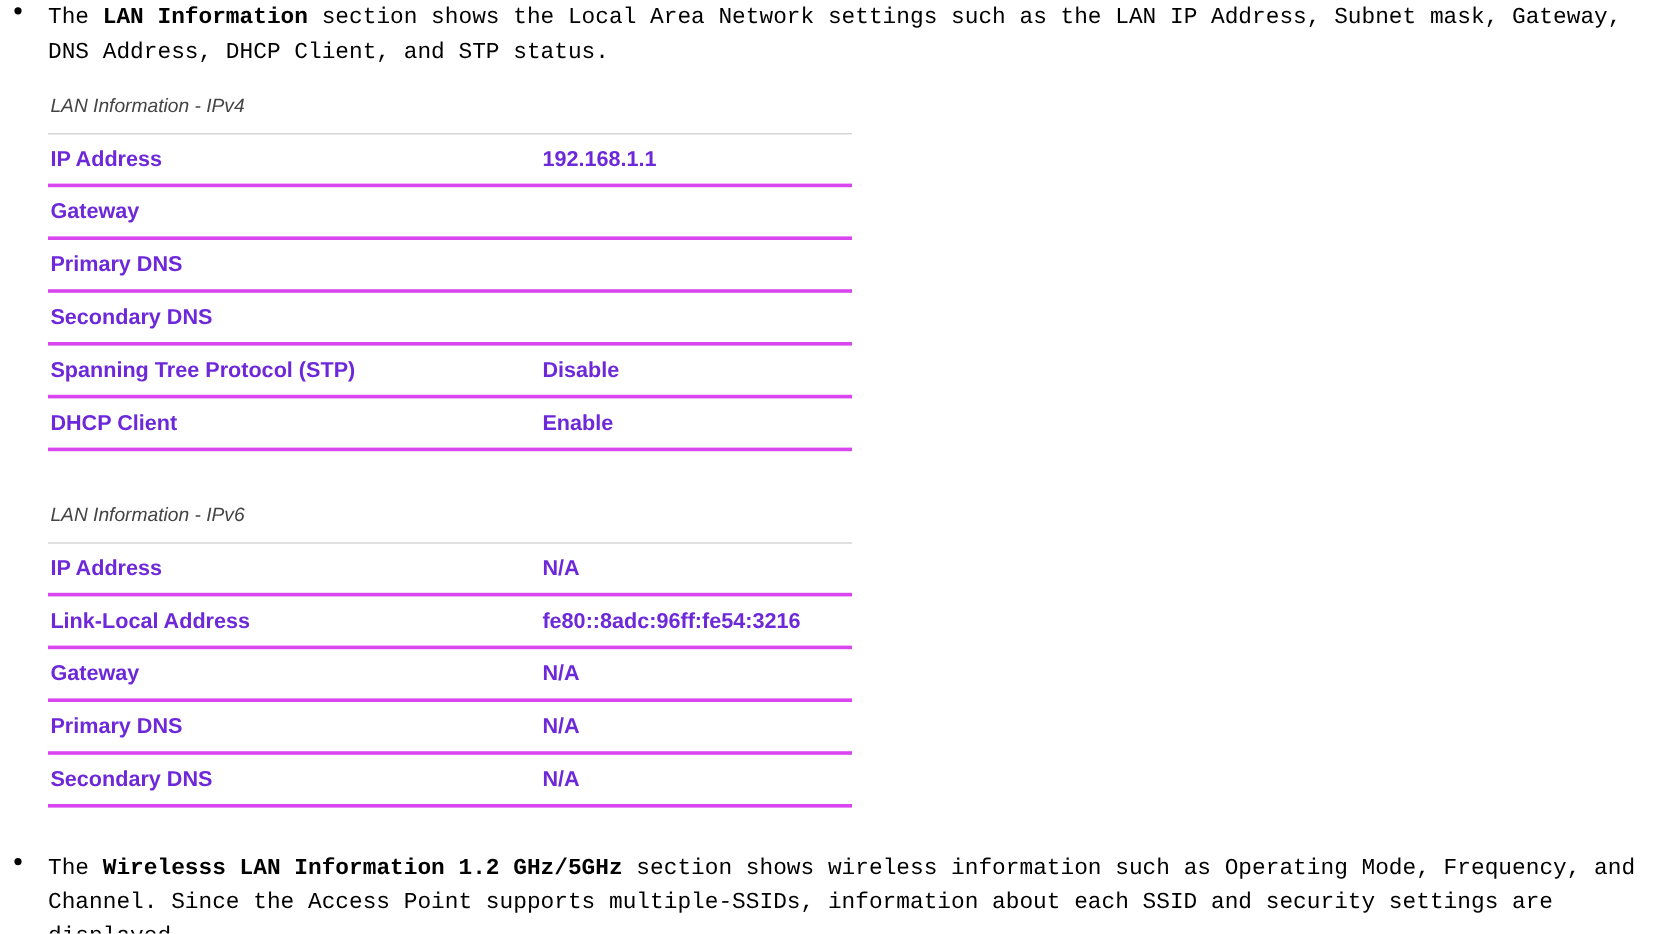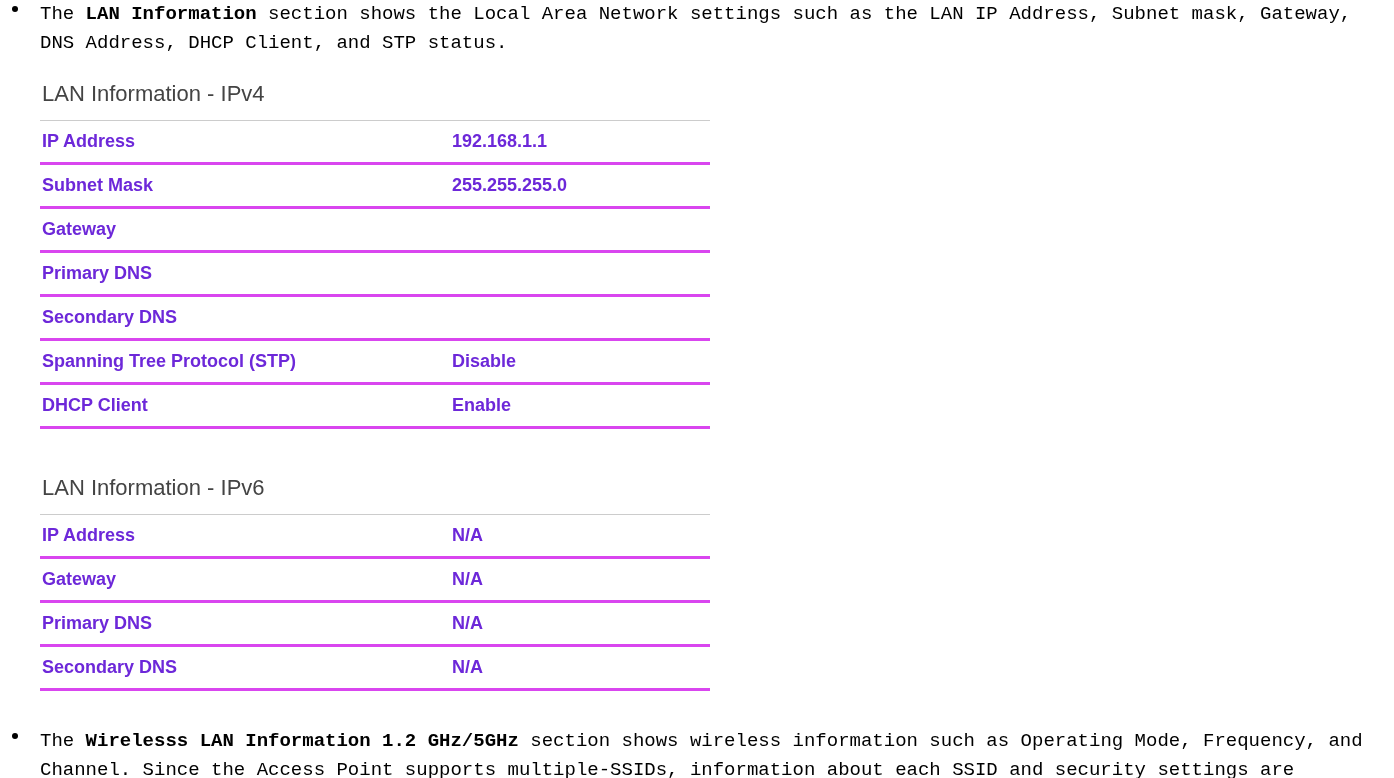--- a/index.html
+++ b/index.html
@@ -36,24 +36,25 @@
     border-collapse: collapse;
     width: 670px;
     font-family: Arial, Helvetica, sans-serif;
     color: #555;
     font-size: 18px;
     margin-bottom: 36px;
   }
   .info-table th {
     text-align: left;
     font-weight: 400;
-    font-size: 22px;
+    font-size: 16px;
     color: #444;
     padding: 6px 6px 10px 2px;
     border-bottom: 1px solid #ccc;
+    font-style: italic;
   }
   .info-table td {
     padding: 7px 6px 7px 2px;
     border-bottom: 3px solid #d946ef;
     color: #6d28d9;
     font-weight: 700;
   }
   .info-table td.label { width: 410px; }
 </style>
 </head>
@@ -69,24 +70,20 @@
   <table class="info-table">
     <thead>
       <tr>
           <th colspan="2">LAN Information - IPv4</th>
         </tr>
     </thead>
     <tbody>
       <tr>
           <td class="label">IP Address</td>
           <td>192.168.1.1</td>
-        </tr>
-      <tr>
-          <td class="label">Subnet Mask</td>
-          <td>255.255.255.0</td>
         </tr>
       <tr>
           <td class="label">Gateway</td>
           <td></td>
         </tr>
       <tr>
           <td class="label">Primary DNS</td>
           <td></td>
         </tr>
       <tr>
@@ -109,20 +106,24 @@
       <tr>
           <th colspan="2">LAN Information - IPv6</th>
         </tr>
     </thead>
     <tbody>
       <tr>
           <td class="label">IP Address</td>
           <td>N/A</td>
         </tr>
       <tr>
+          <td class="label">Link-Local Address</td>
+          <td>fe80::8adc:96ff:fe54:3216</td>
+        </tr>
+      <tr>
           <td class="label">Gateway</td>
           <td>N/A</td>
         </tr>
       <tr>
           <td class="label">Primary DNS</td>
           <td>N/A</td>
         </tr>
       <tr>
           <td class="label">Secondary DNS</td>
           <td>N/A</td>

